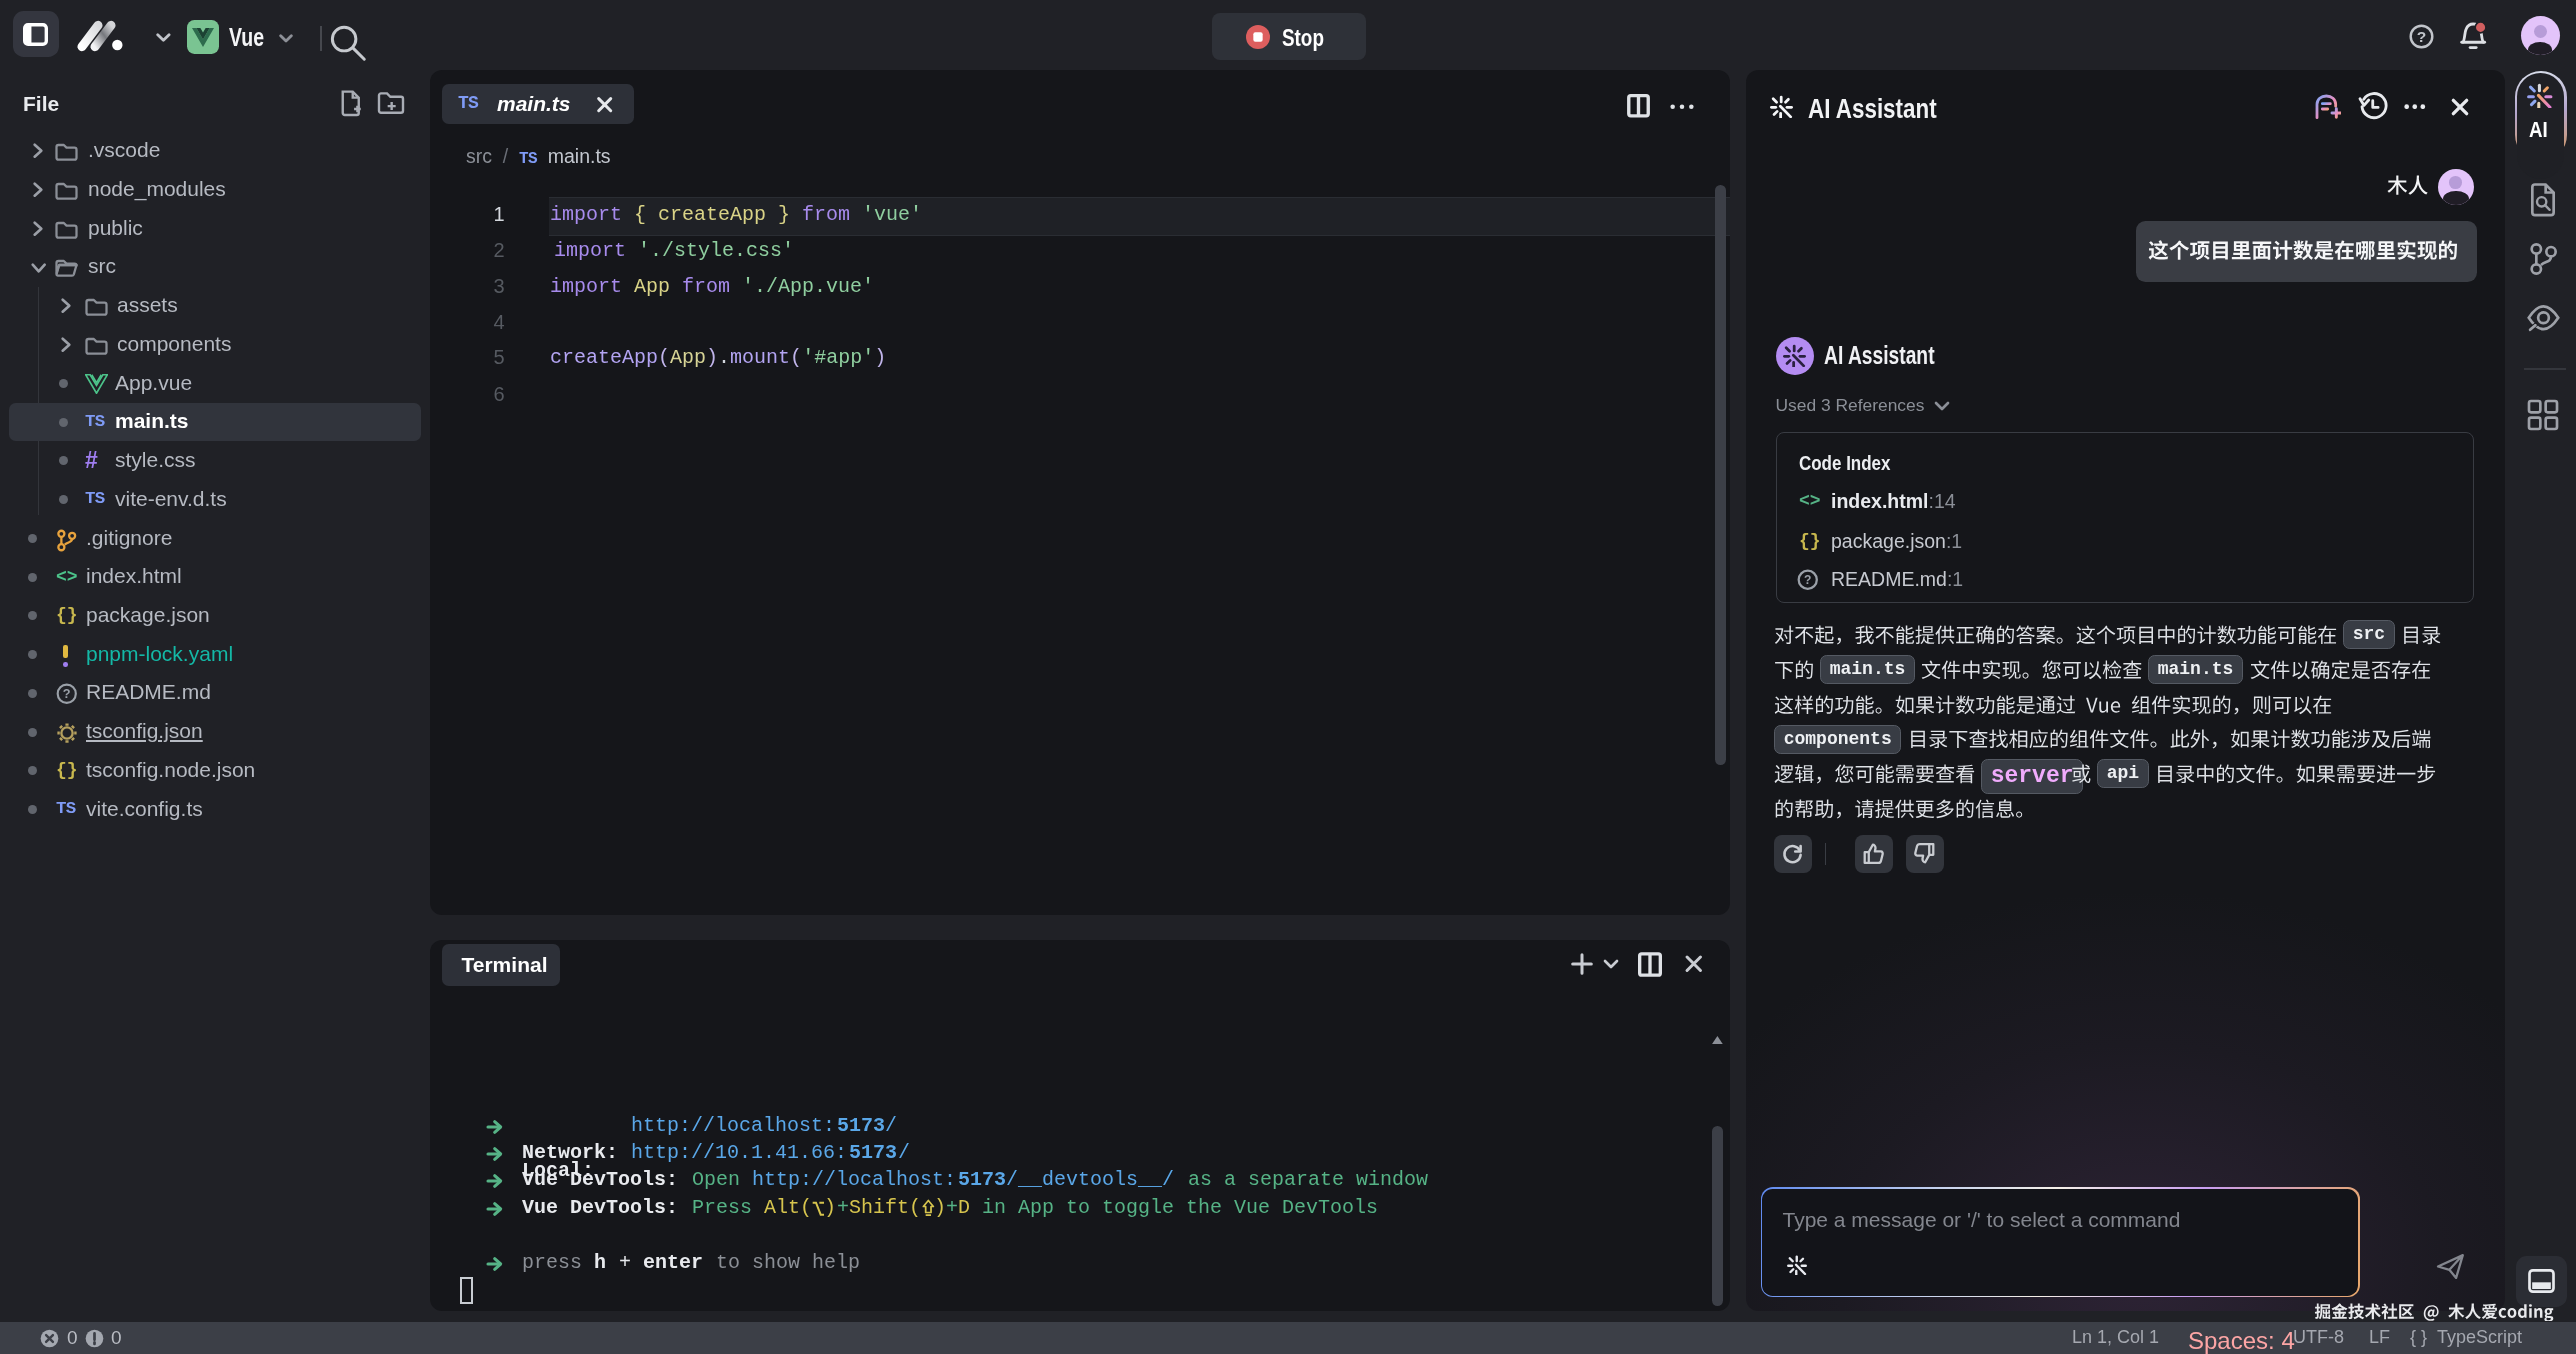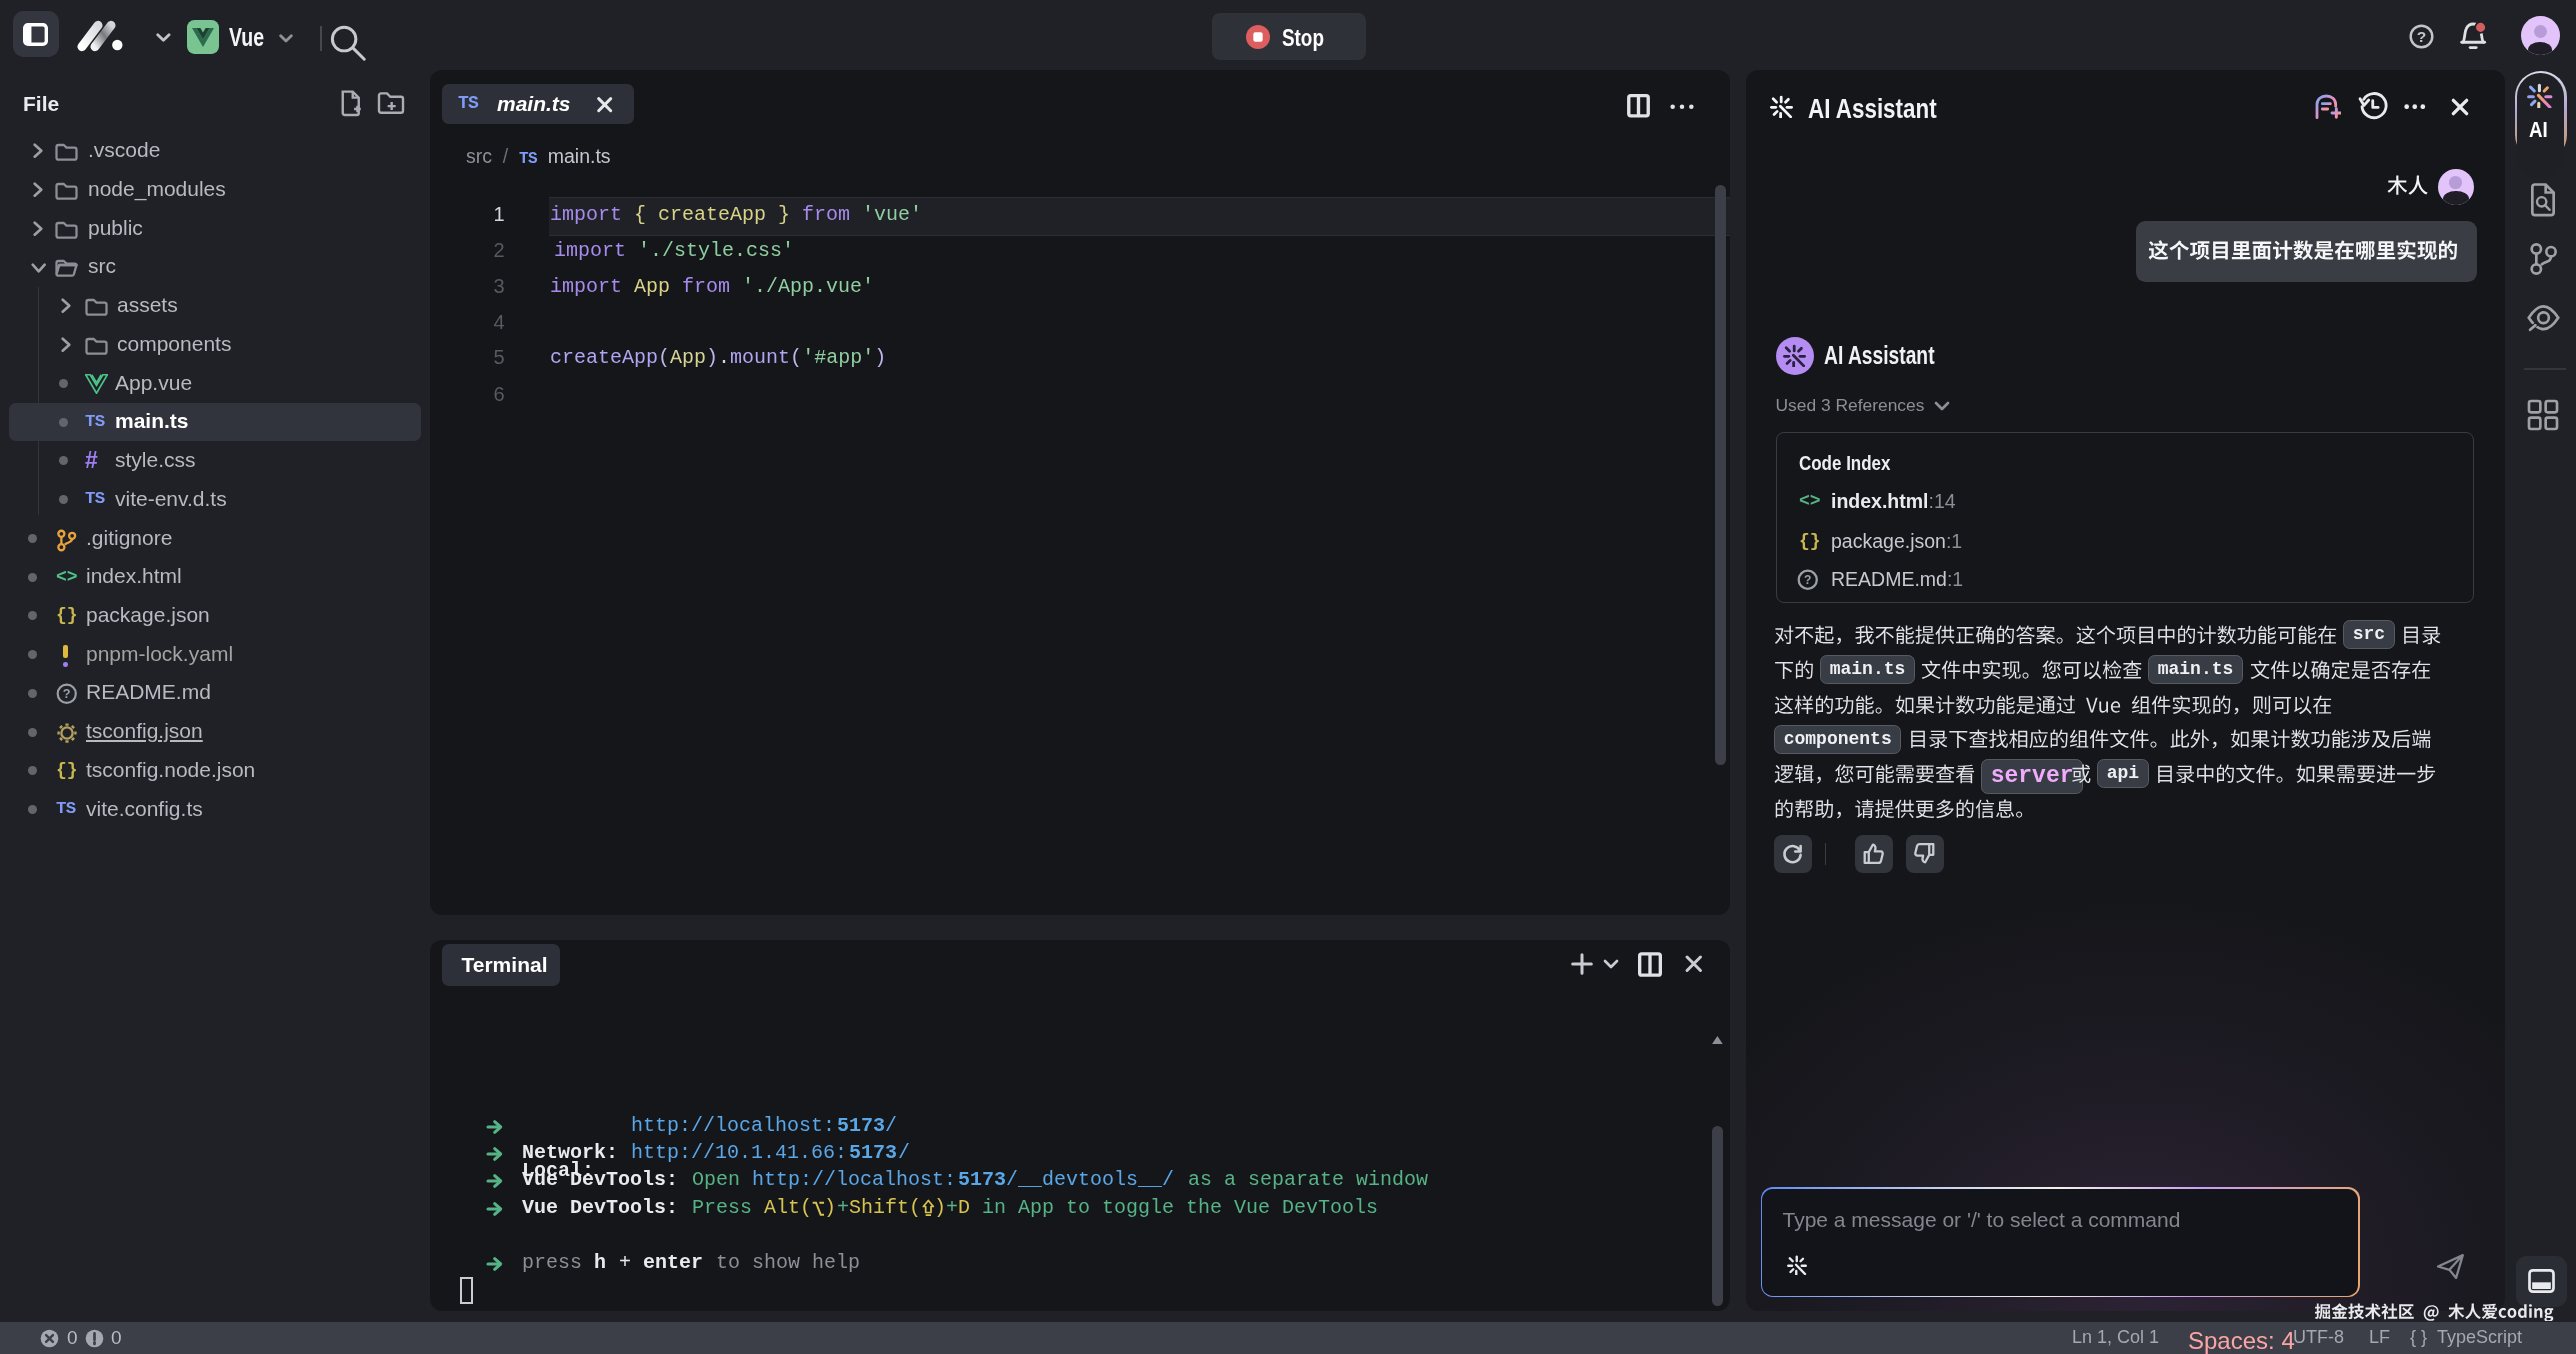--- a/index.html
+++ b/index.html
@@ -161,21 +161,21 @@
     <div class="abs" style="left:86px;top:456px;font-size:21px;font-weight:normal;color:#b6bac2;">.gitignore</div>
     <div class="abs" style="left:28px;top:503px;width:9.4px;height:9.4px;border-radius:50%;background:#61656d;"></div>
     <div class="abs mono" style="left:56px;top:497px;font-size:18px;font-weight:bold;color:#4cc38a;">&lt;&gt;</div>
     <div class="abs" style="left:86px;top:494px;font-size:21px;font-weight:normal;color:#b6bac2;">index.html</div>
     <div class="abs" style="left:28px;top:541px;width:9.4px;height:9.4px;border-radius:50%;background:#61656d;"></div>
     <div class="abs mono" style="left:56px;top:535px;font-size:18px;font-weight:bold;color:#c8b84e;">{}</div>
     <div class="abs" style="left:86px;top:533px;font-size:21px;font-weight:normal;color:#b6bac2;">package.json</div>
     <div class="abs" style="left:28px;top:580px;width:9.4px;height:9.4px;border-radius:50%;background:#61656d;"></div>
     <div class="abs" style="left:63px;top:575px;width:4.7px;height:13.4px;border-radius:2px;background:#e0b840;"></div>
     <div class="abs" style="left:63px;top:592px;width:4.7px;height:4.7px;border-radius:50%;background:#9f7ef0;"></div>
-    <div class="abs" style="left:86px;top:572px;font-size:21px;font-weight:normal;color:#a3a3a3;">pnpm-lock.yaml</div>
+    <div class="abs" style="left:86px;top:572px;font-size:21px;font-weight:normal;color:#14b8a6;">pnpm-lock.yaml</div>
     <div class="abs" style="left:28px;top:619px;width:9.4px;height:9.4px;border-radius:50%;background:#61656d;"></div>
     <svg class="abs" style="left:56px;top:613px" width="21.5" height="21.5" viewBox="0 0 32 32">
       <circle cx="16" cy="16" r="13.5" fill="none" stroke="#9aa0a8" stroke-width="3.2"></circle>
       <text x="16" y="23" font-size="19" font-weight="bold" fill="#9aa0a8" text-anchor="middle" font-family="Liberation Sans">?</text>
     </svg>
     <div class="abs" style="left:86px;top:610px;font-size:21px;font-weight:normal;color:#b6bac2;">README.md</div>
     <div class="abs" style="left:28px;top:658px;width:9.4px;height:9.4px;border-radius:50%;background:#61656d;"></div>
     <svg class="abs" style="left:56px;top:652px" width="22" height="22" viewBox="0 0 32 32">
       <circle cx="16" cy="16" r="8.2" fill="none" stroke="#b5a05e" stroke-width="3.4"></circle>
       <path d="M26.5 16.0 L30.0 16.0 M23.4 23.4 L25.9 25.9 M16.0 26.5 L16.0 30.0 M8.6 23.4 L6.1 25.9 M5.5 16.0 L2.0 16.0 M8.6 8.6 L6.1 6.1 M16.0 5.5 L16.0 2.0 M23.4 8.6 L25.9 6.1" stroke="#b5a05e" stroke-width="4.6"></path>

